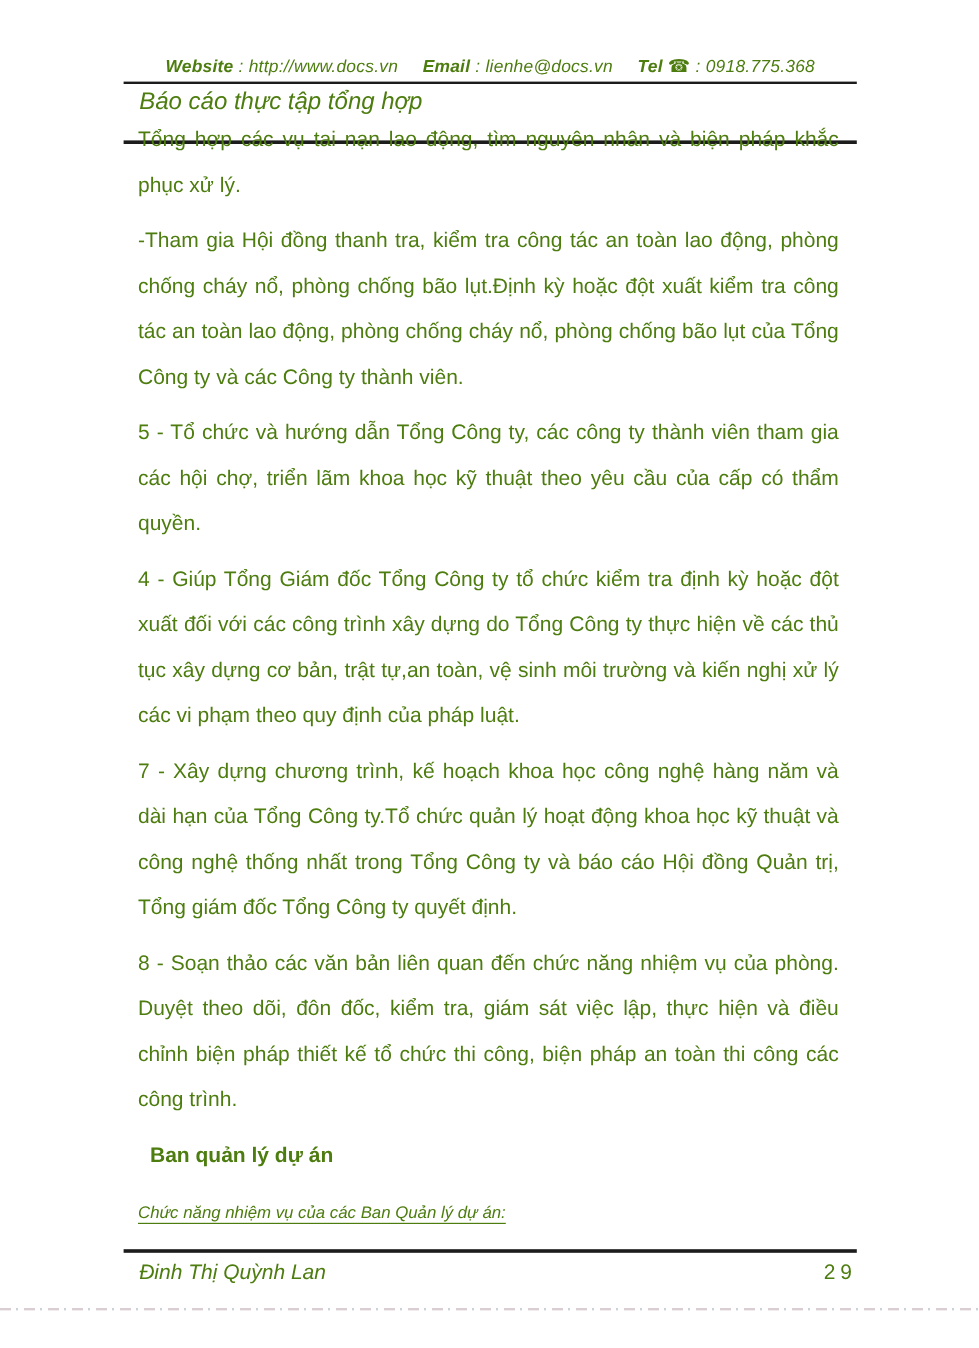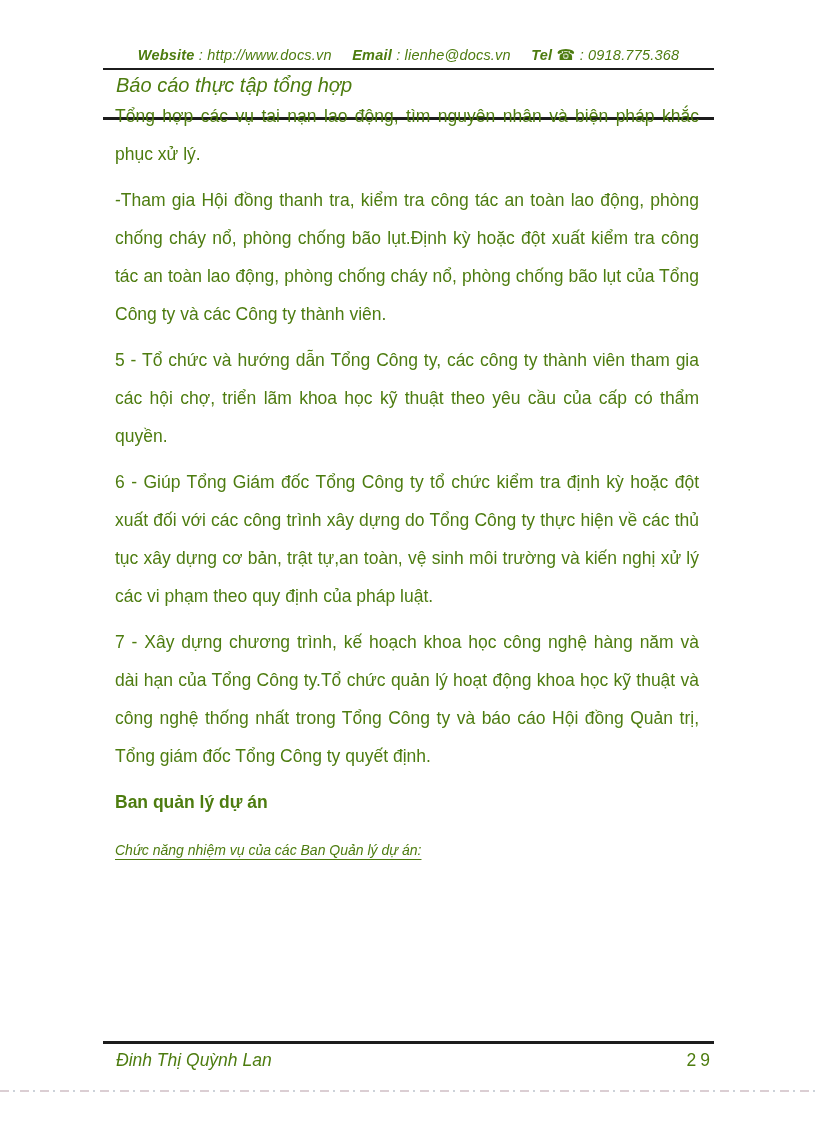--- a/index.html
+++ b/index.html
@@ -34,21 +34,21 @@
   .rule-thick { height:3px; background:#1c1c1c; }
   
   .body-block { position:absolute; top:97px; left:115px; width:584px; }
   .para {
     margin:0 0 8px 0;
     font-size:17.5px;
     line-height:38px;
     text-align:justify;
   }
   .section-heading {
-    margin:6px 0 10px 0;
+    margin:6px 0 10px 10px;
     font-size:17.5px;
     font-weight:bold;
     line-height:38px;
   }
   .subsection-heading {
     margin:8px 0 0 0;
     font-size:14px;
     font-style:italic;
     line-height:38px;
     text-decoration:underline;
@@ -98,22 +98,23 @@
     </div>
     <div class="rule-thin"></div>
     <div class="doc-title">Báo cáo thực tập tổng hợp</div>
     <div class="rule-thick"></div>
   </div>
 
   <div class="body-block">
     <p class="para">Tổng hợp các vụ tai nạn lao động, tìm nguyên nhân và biện pháp khắc phục xử lý.</p>
     <p class="para">-Tham gia Hội đồng thanh tra, kiểm tra công tác an toàn lao động, phòng chống cháy nổ, phòng chống bão lụt.Định kỳ hoặc đột xuất kiểm tra công tác an toàn lao động, phòng chống cháy nổ, phòng chống bão lụt của Tổng Công ty và các Công ty thành viên.</p>
     <p class="para">5 - Tổ chức và hướng dẫn Tổng Công ty, các công ty thành viên tham gia các hội chợ, triển lãm khoa học kỹ thuật theo yêu cầu của cấp có thẩm quyền.</p>
-    <p class="para">6 - Giúp Tổng Giám đốc Tổng Công ty tổ chức kiểm tra định kỳ hoặc đột xuất đối với các công trình xây dựng do Tổng Công ty thực hiện về các thủ tục xây dựng cơ bản, trật tự,an toàn, vệ sinh môi trường và kiến nghị xử lý các vi phạm theo quy định của pháp luật.</p>
+    <p class="para">4 - Giúp Tổng Giám đốc Tổng Công ty tổ chức kiểm tra định kỳ hoặc đột xuất đối với các công trình xây dựng do Tổng Công ty thực hiện về các thủ tục xây dựng cơ bản, trật tự,an toàn, vệ sinh môi trường và kiến nghị xử lý các vi phạm theo quy định của pháp luật.</p>
     <p class="para">7 - Xây dựng chương trình, kế hoạch khoa học công nghệ hàng năm và dài hạn của Tổng Công ty.Tổ chức quản lý hoạt động khoa học kỹ thuật và công nghệ thống nhất trong Tổng Công ty và báo cáo Hội đồng Quản trị, Tổng giám đốc Tổng Công ty quyết định.</p>
+    <p class="para">8 - Soạn thảo các văn bản liên quan đến chức năng nhiệm vụ của phòng. Duyệt theo dõi, đôn đốc, kiểm tra, giám sát việc lập, thực hiện và điều chỉnh biện pháp thiết kế tổ chức thi công, biện pháp an toàn thi công các công trình.</p>
     <p class="section-heading">Ban quản lý dự án</p>
     <p class="subsection-heading">Chức năng nhiệm vụ của các Ban Quản lý dự án:</p>
   </div>
 
   <div class="footer">
     <div class="footer-rule"></div>
     <div class="footer-row">
       <span class="footer-author">Đinh Thị Quỳnh Lan</span>
       <span class="footer-page">29</span>
     </div>

